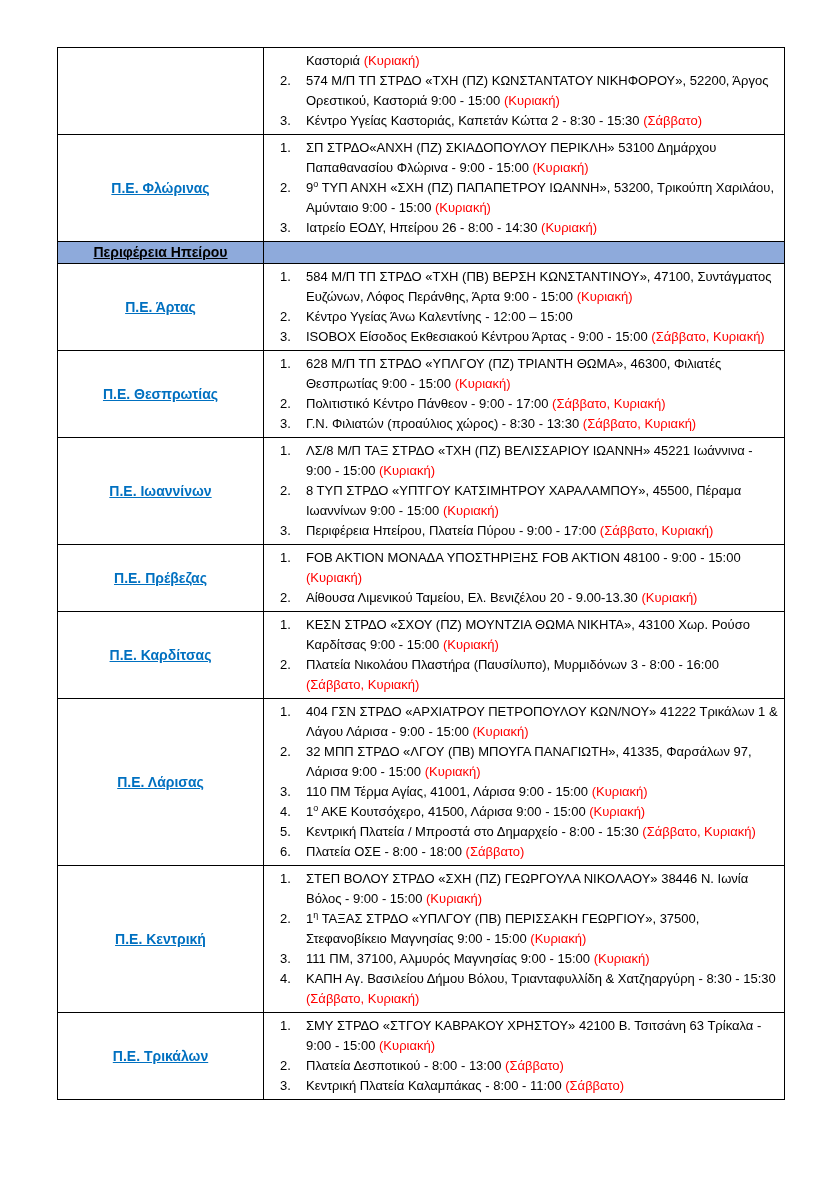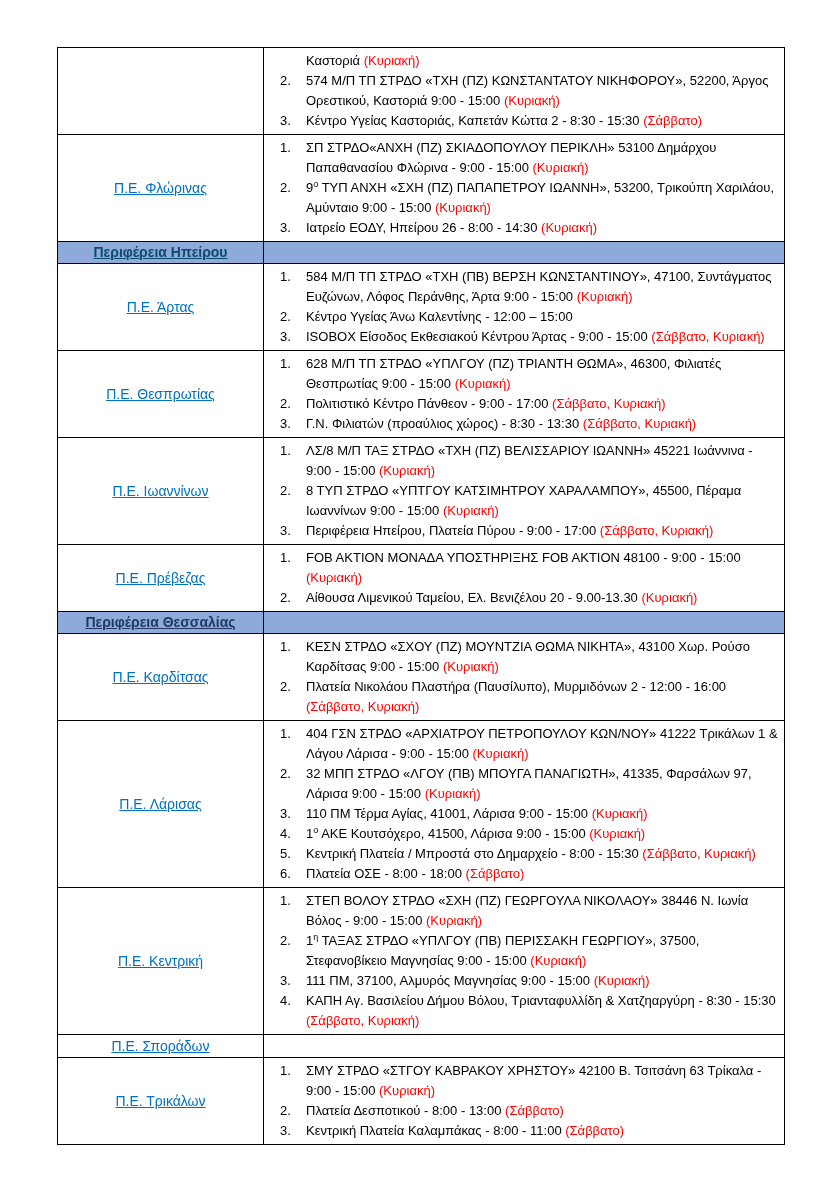--- a/index.html
+++ b/index.html
@@ -17,21 +17,21 @@
     border-collapse:collapse;
     table-layout:fixed;
   }
   table.doc td{
     border:1px solid var(--border,#000);
     padding:0;
     vertical-align:middle;
   }
   td.label-cell{ text-align:center; }
   .unit-label{
-    font-weight:normal;
+    font-weight:bold;
     text-decoration:underline;
     color:var(--link,#0070C0);
     font-size:14px;line-height:20px;
     display:inline-block;
     padding:1px 2px;
   }
   tr.region td{
     background:var(--band,#8EAADB);
     height:21px;
   }
@@ -95,21 +95,21 @@
                 <span class="txt"><span>9</span><sup>ο</sup><span> ΤΥΠ ΑΝΧΗ «ΣΧΗ (ΠΖ) ΠΑΠΑΠΕΤΡΟΥ ΙΩΑΝΝΗ», 53200, Τρικούπη Χαριλάου, Αμύνταιο </span><span class="t-u">9:00 - 15:00 </span><span class="t-r">(Κυριακή)</span></span>
               </div>
               <div class="item">
                 <span class="num">3.</span>
                 <span class="txt"><span>Ιατρείο ΕΟΔΥ, Ηπείρου 26 - </span><span class="t-u">8:00 - 14:30</span><span> </span><span class="t-r">(Κυριακή)</span></span>
               </div>
             </div>
           </td>
         </tr>
         <tr class="region">
-          <td class="label-cell"><span class="region-label" style="color: #0c4a6e;">Περιφέρεια Ηπείρου</span></td>
+          <td class="label-cell"><span class="region-label" style="color: #000000;">Περιφέρεια Ηπείρου</span></td>
           <td></td>
         </tr>
         <tr class="unit">
           <td class="label-cell"><span class="unit-label">Π.Ε. Άρτας</span></td>
           <td class="items-cell">
             <div class="items">
               <div class="item">
                 <span class="num">1.</span>
                 <span class="txt"><span>584 Μ/Π ΤΠ ΣΤΡΔΟ «ΤΧΗ (ΠΒ) ΒΕΡΣΗ ΚΩΝΣΤΑΝΤΙΝΟΥ», 47100, Συντάγματος Ευζώνων, Λόφος Περάνθης, Άρτα </span><span class="t-u">9:00 - 15:00 </span><span class="t-r">(Κυριακή)</span></span>
               </div>
@@ -170,35 +170,31 @@
                 <span class="num">1.</span>
                 <span class="txt"><span>FOB AKTION ΜΟΝΑΔΑ ΥΠΟΣΤΗΡΙΞΗΣ FOB AKTION 48100 - </span><span class="t-u">9:00 - 15:00</span><span> </span><span class="t-r">(Κυριακή)</span></span>
               </div>
               <div class="item">
                 <span class="num">2.</span>
                 <span class="txt"><span>Αίθουσα Λιμενικού Ταμείου, Ελ. Βενιζέλου 20 - </span><span class="t-u">9.00-13.30</span><span> </span><span class="t-r">(Κυριακή)</span></span>
               </div>
             </div>
           </td>
         </tr>
-        <tr class="region">
-          <td class="label-cell"><span class="region-label" style="color: rgb(31, 56, 100);">Περιφέρεια Θεσσαλίας</span></td>
-          <td></td>
-        </tr>
         <tr class="unit">
           <td class="label-cell"><span class="unit-label">Π.Ε. Καρδίτσας</span></td>
           <td class="items-cell">
             <div class="items">
               <div class="item">
                 <span class="num">1.</span>
                 <span class="txt"><span>ΚΕΣΝ ΣΤΡΔΟ «ΣΧΟΥ (ΠΖ) ΜΟΥΝΤΖΙΑ ΘΩΜΑ ΝΙΚΗΤΑ», 43100 Χωρ. Ρούσο Καρδίτσας </span><span class="t-u">9:00 - 15:00 </span><span class="t-r">(Κυριακή)</span></span>
               </div>
               <div class="item">
                 <span class="num">2.</span>
-                <span class="txt"><span>Πλατεία Νικολάου Πλαστήρα (Παυσίλυπο), Μυρμιδόνων 2 - </span><span class="t-u">12:00 - 16:00</span><span> </span><span class="t-r">(Σάββατο, Κυριακή)</span></span>
+                <span class="txt"><span>Πλατεία Νικολάου Πλαστήρα (Παυσίλυπο), Μυρμιδόνων 3 - </span><span class="t-u">8:00 - 16:00</span><span> </span><span class="t-r">(Σάββατο, Κυριακή)</span></span>
               </div>
             </div>
           </td>
         </tr>
         <tr class="unit">
           <td class="label-cell"><span class="unit-label">Π.Ε. Λάρισας</span></td>
           <td class="items-cell">
             <div class="items">
               <div class="item">
                 <span class="num">1.</span>
@@ -242,24 +238,20 @@
               <div class="item">
                 <span class="num">3.</span>
                 <span class="txt"><span>111 ΠΜ, 37100, Αλμυρός Μαγνησίας </span><span class="t-u">9:00 - 15:00 </span><span class="t-r">(Κυριακή)</span></span>
               </div>
               <div class="item">
                 <span class="num">4.</span>
                 <span class="txt"><span>ΚΑΠΗ Αγ. Βασιλείου Δήμου Βόλου, Τριανταφυλλίδη &amp; Χατζηαργύρη - </span><span class="t-u">8:30 - 15:30</span><span> </span><span class="t-r">(Σάββατο, Κυριακή)</span></span>
               </div>
             </div>
           </td>
-        </tr>
-        <tr class="unit">
-          <td class="label-cell"><span class="unit-label">Π.Ε. Σποράδων</span></td>
-          <td class="items-cell"></td>
         </tr>
         <tr class="unit">
           <td class="label-cell"><span class="unit-label">Π.Ε. Τρικάλων</span></td>
           <td class="items-cell">
             <div class="items">
               <div class="item">
                 <span class="num">1.</span>
                 <span class="txt"><span>ΣΜΥ ΣΤΡΔΟ «ΣΤΓΟΥ ΚΑΒΡΑΚΟΥ ΧΡΗΣΤΟΥ» 42100 Β. Τσιτσάνη 63 Τρίκαλα - </span><span class="t-u">9:00 - 15:00</span><span> </span><span class="t-r">(Κυριακή)</span></span>
               </div>
               <div class="item">

